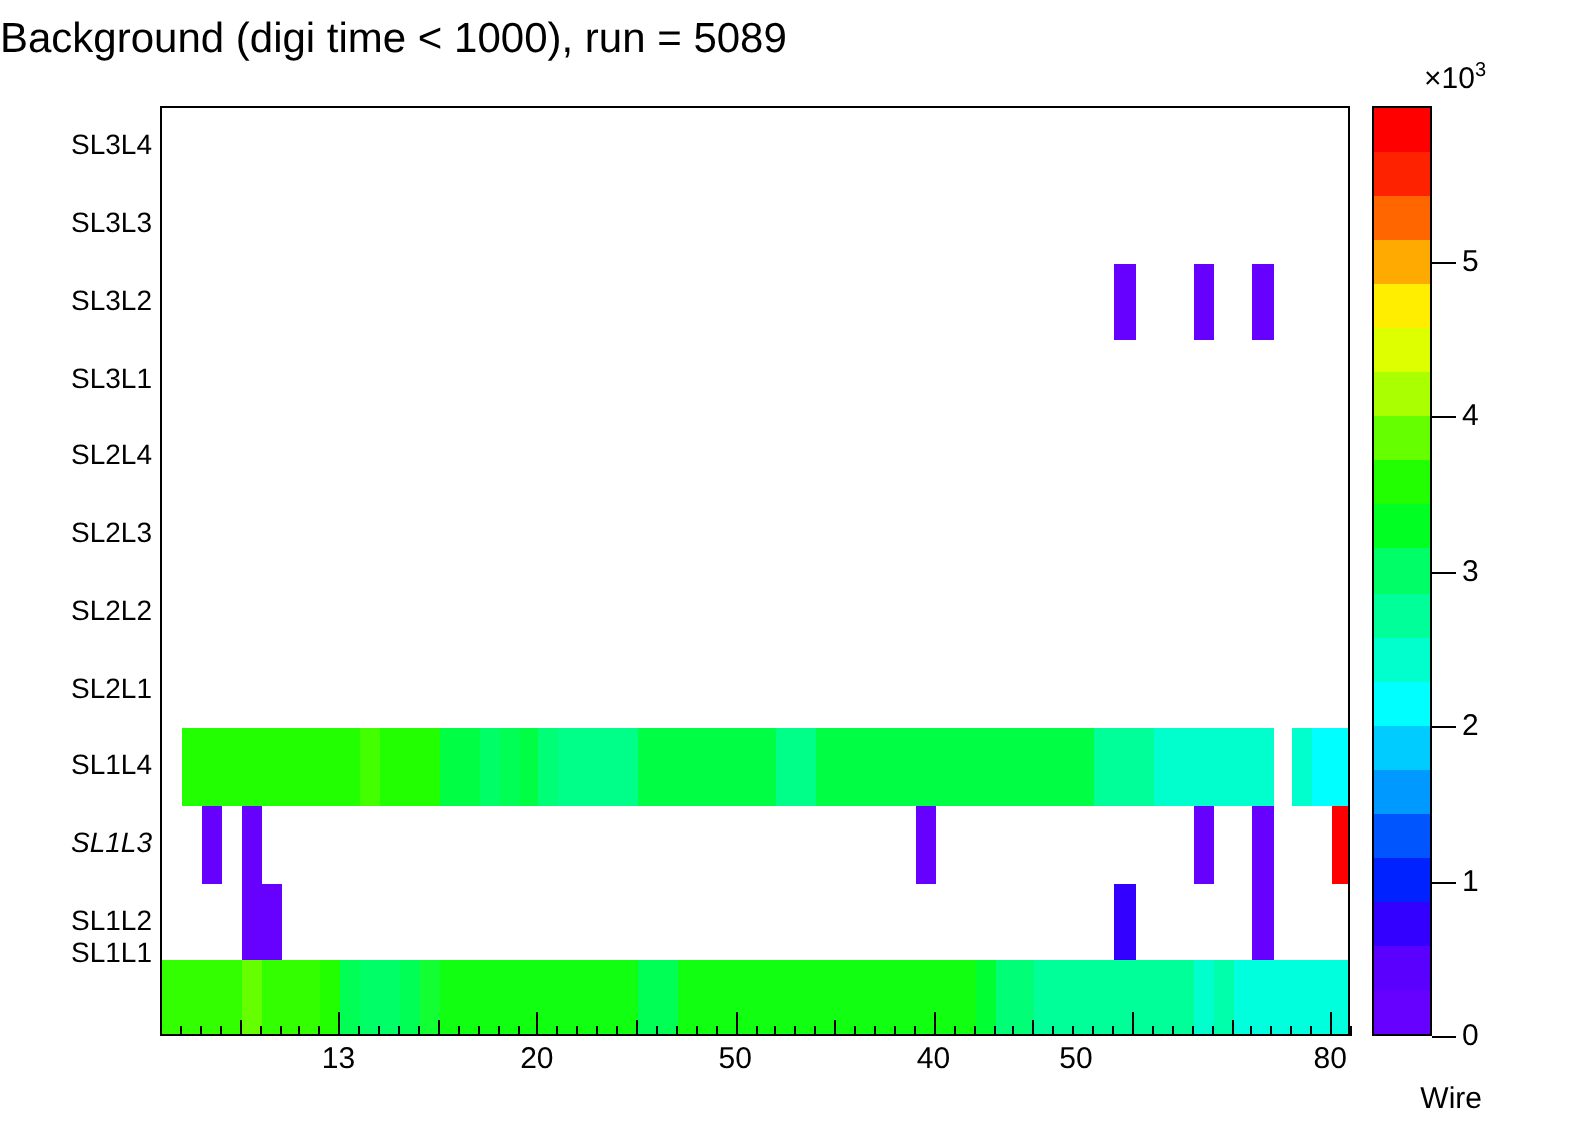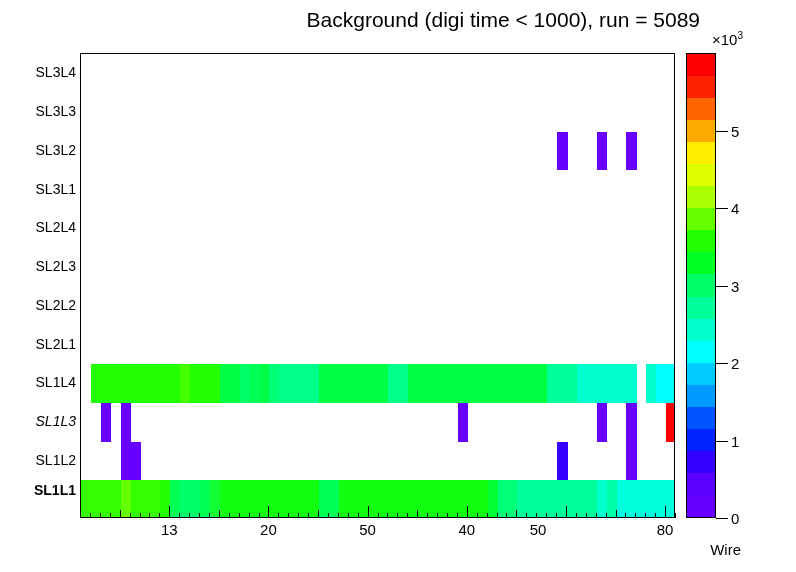--- a/index.html
+++ b/index.html
@@ -1,20 +1,20 @@
 <!DOCTYPE html>
 <html><head>
 <meta charset="utf-8">
 <style>
   html,body{margin:0;padding:0;background:#ffffff;}
   body{width:796px;height:572px;font-family:"Liberation Sans",sans-serif;overflow:hidden;}
   #canvas{position:relative;width:796px;height:572px;background:#ffffff;}
 
   #title{
-    position:absolute;left:0;top:8px;width:700px;text-align:right;
+    position:absolute;left:0;top:8px;width:700px;text-align:left;
     font-size:21px;color:#000;letter-spacing:0px;white-space:nowrap;
   }
 
   
   #frame{
     position:absolute;left:80px;top:53px;width:595px;height:465px;
     border:1px solid #000;box-sizing:border-box;background:#fff;
   }
   #plotarea{position:absolute;left:0;top:0;right:0;bottom:0;overflow:hidden;}
   .cell{position:absolute;}
@@ -61,21 +61,21 @@
       <div class="ylabel" style="top: 58.125px; width: 72px;">SL3L3</div>
       <div class="ylabel" style="top: 96.875px; width: 72px;">SL3L2</div>
       <div class="ylabel" style="top: 135.625px; width: 72px;">SL3L1</div>
       <div class="ylabel" style="top: 174.375px; width: 72px;">SL2L4</div>
       <div class="ylabel" style="top: 213.125px; width: 72px;">SL2L3</div>
       <div class="ylabel" style="top: 251.875px; width: 72px;">SL2L2</div>
       <div class="ylabel" style="top: 290.625px; width: 72px;">SL2L1</div>
       <div class="ylabel" style="top: 329.375px; width: 72px;">SL1L4</div>
       <div class="ylabel" style="top: 368.125px; width: 72px; font-style: italic;">SL1L3</div>
       <div class="ylabel" style="top: 406.875px; width: 72px;">SL1L2</div>
-      <div class="ylabel" style="top: 437px; width: 72px; font-weight: bold;">SL1L1</div>
+      <div class="ylabel" style="top: 423px; width: 72px;">SL1L1</div>
     </div>
   <div id="yticks">
       <div class="ytick" style="top: 72.375px;"></div>
       <div class="ytick" style="top: 111.125px;"></div>
       <div class="ytick" style="top: 149.875px;"></div>
       <div class="ytick" style="top: 188.625px;"></div>
       <div class="ytick" style="top: 227.375px;"></div>
       <div class="ytick" style="top: 266.125px;"></div>
       <div class="ytick" style="top: 304.875px;"></div>
       <div class="ytick" style="top: 343.625px;"></div>

